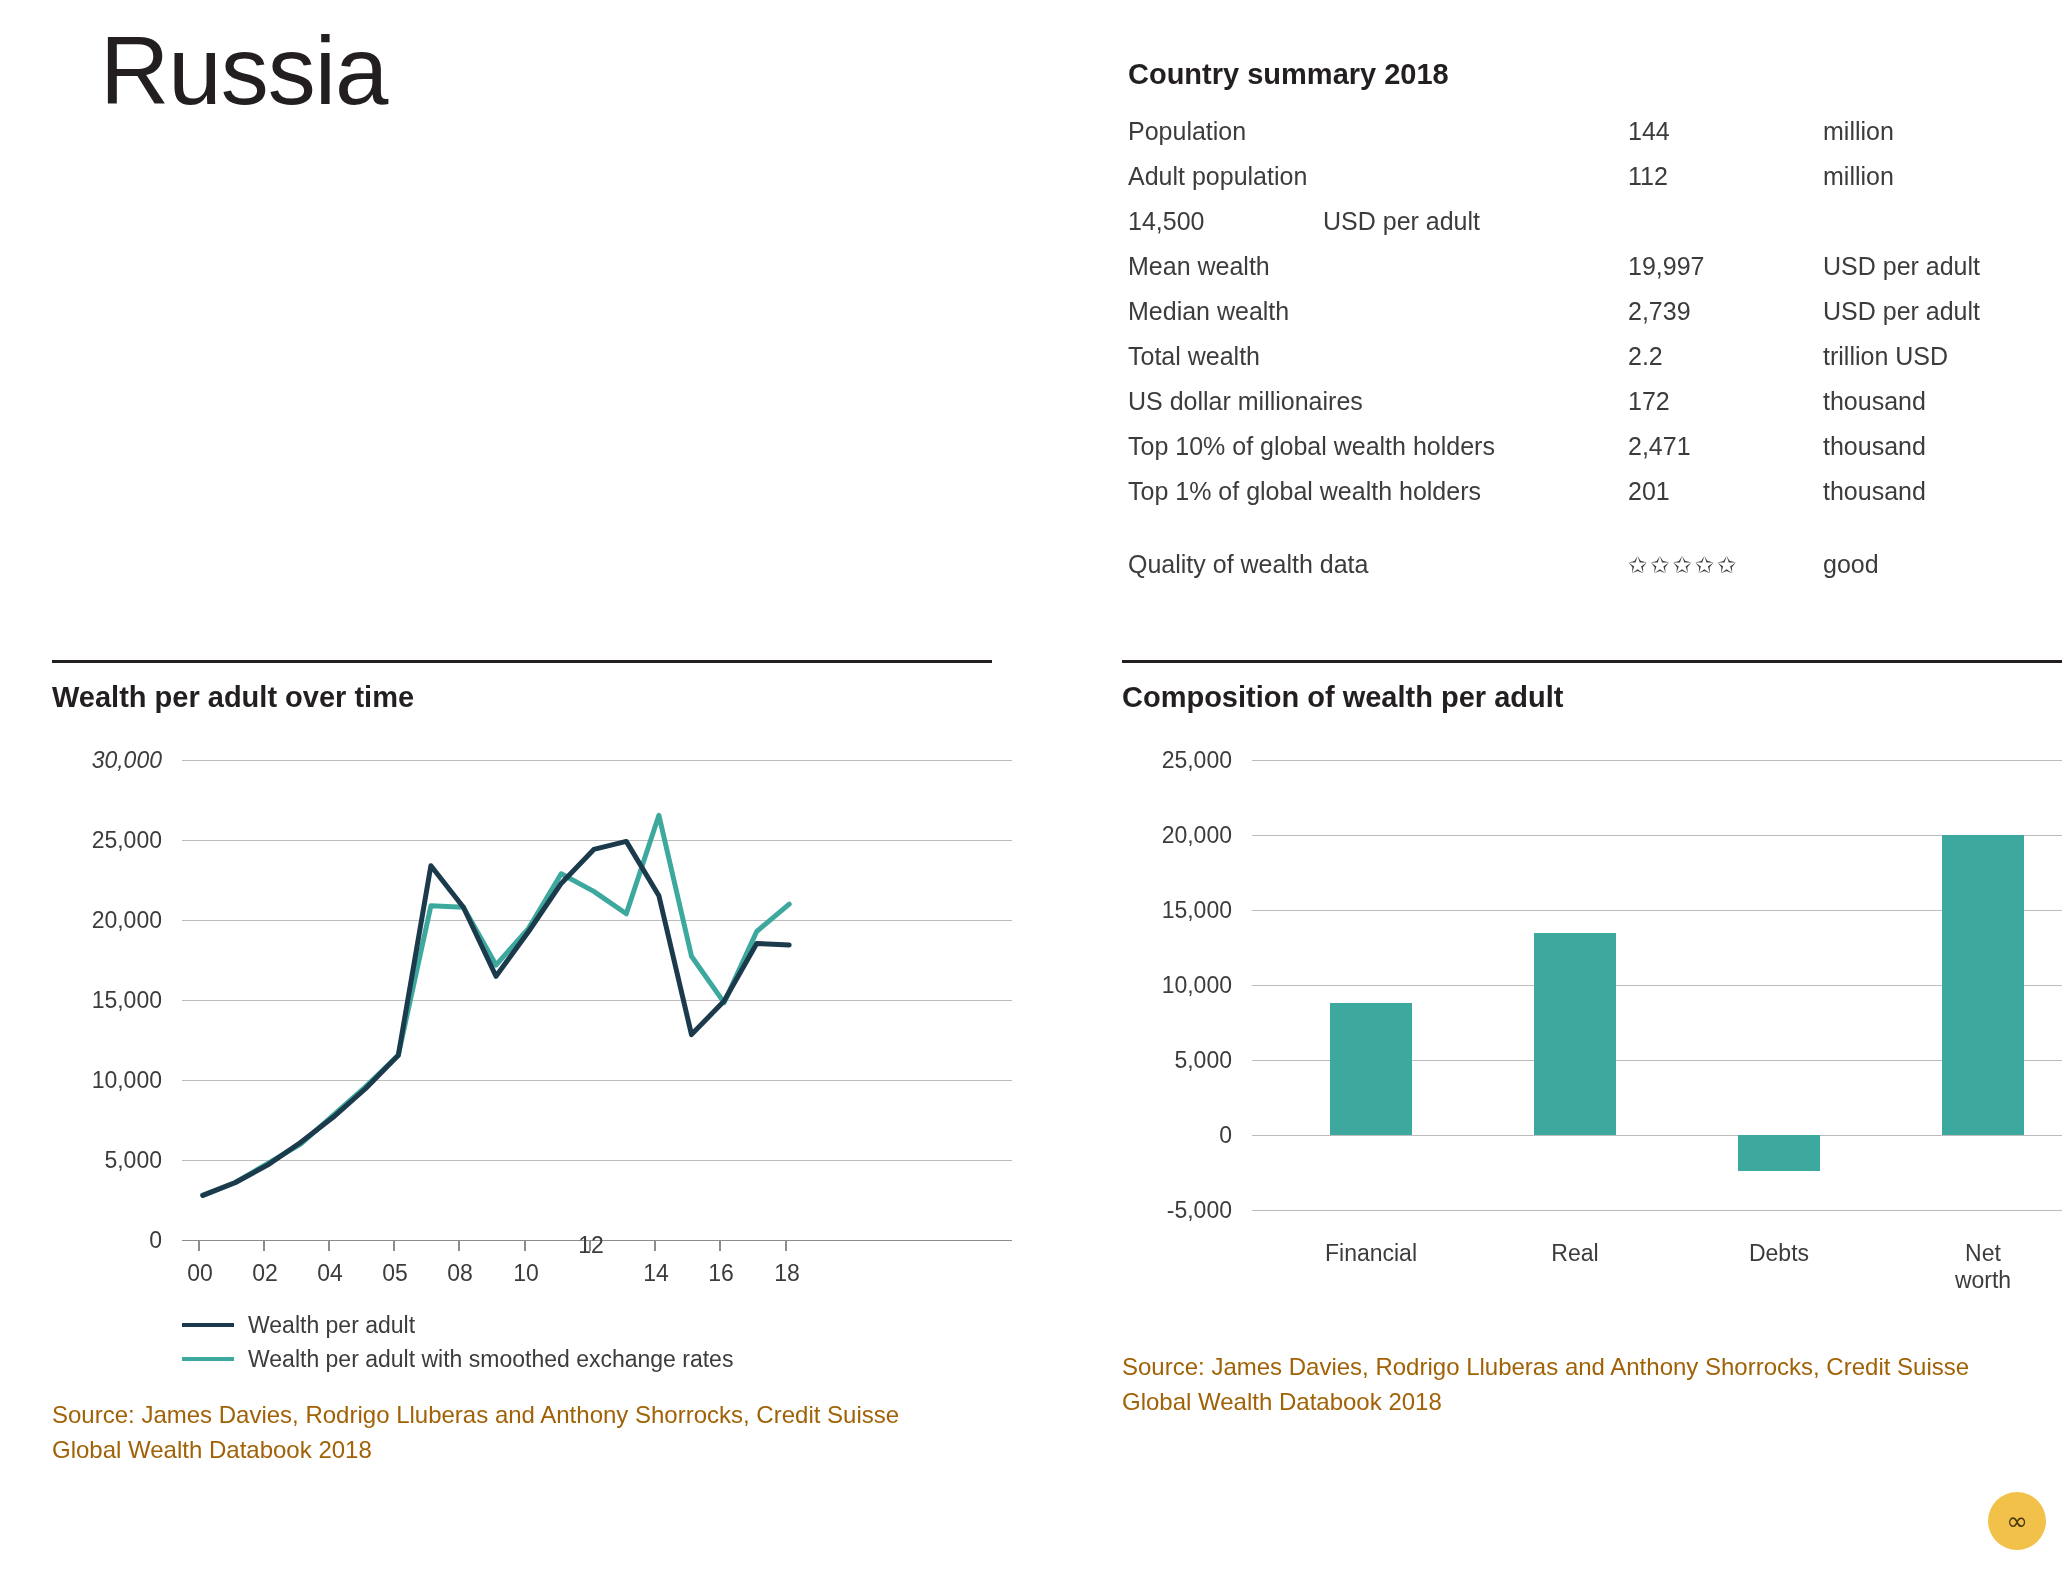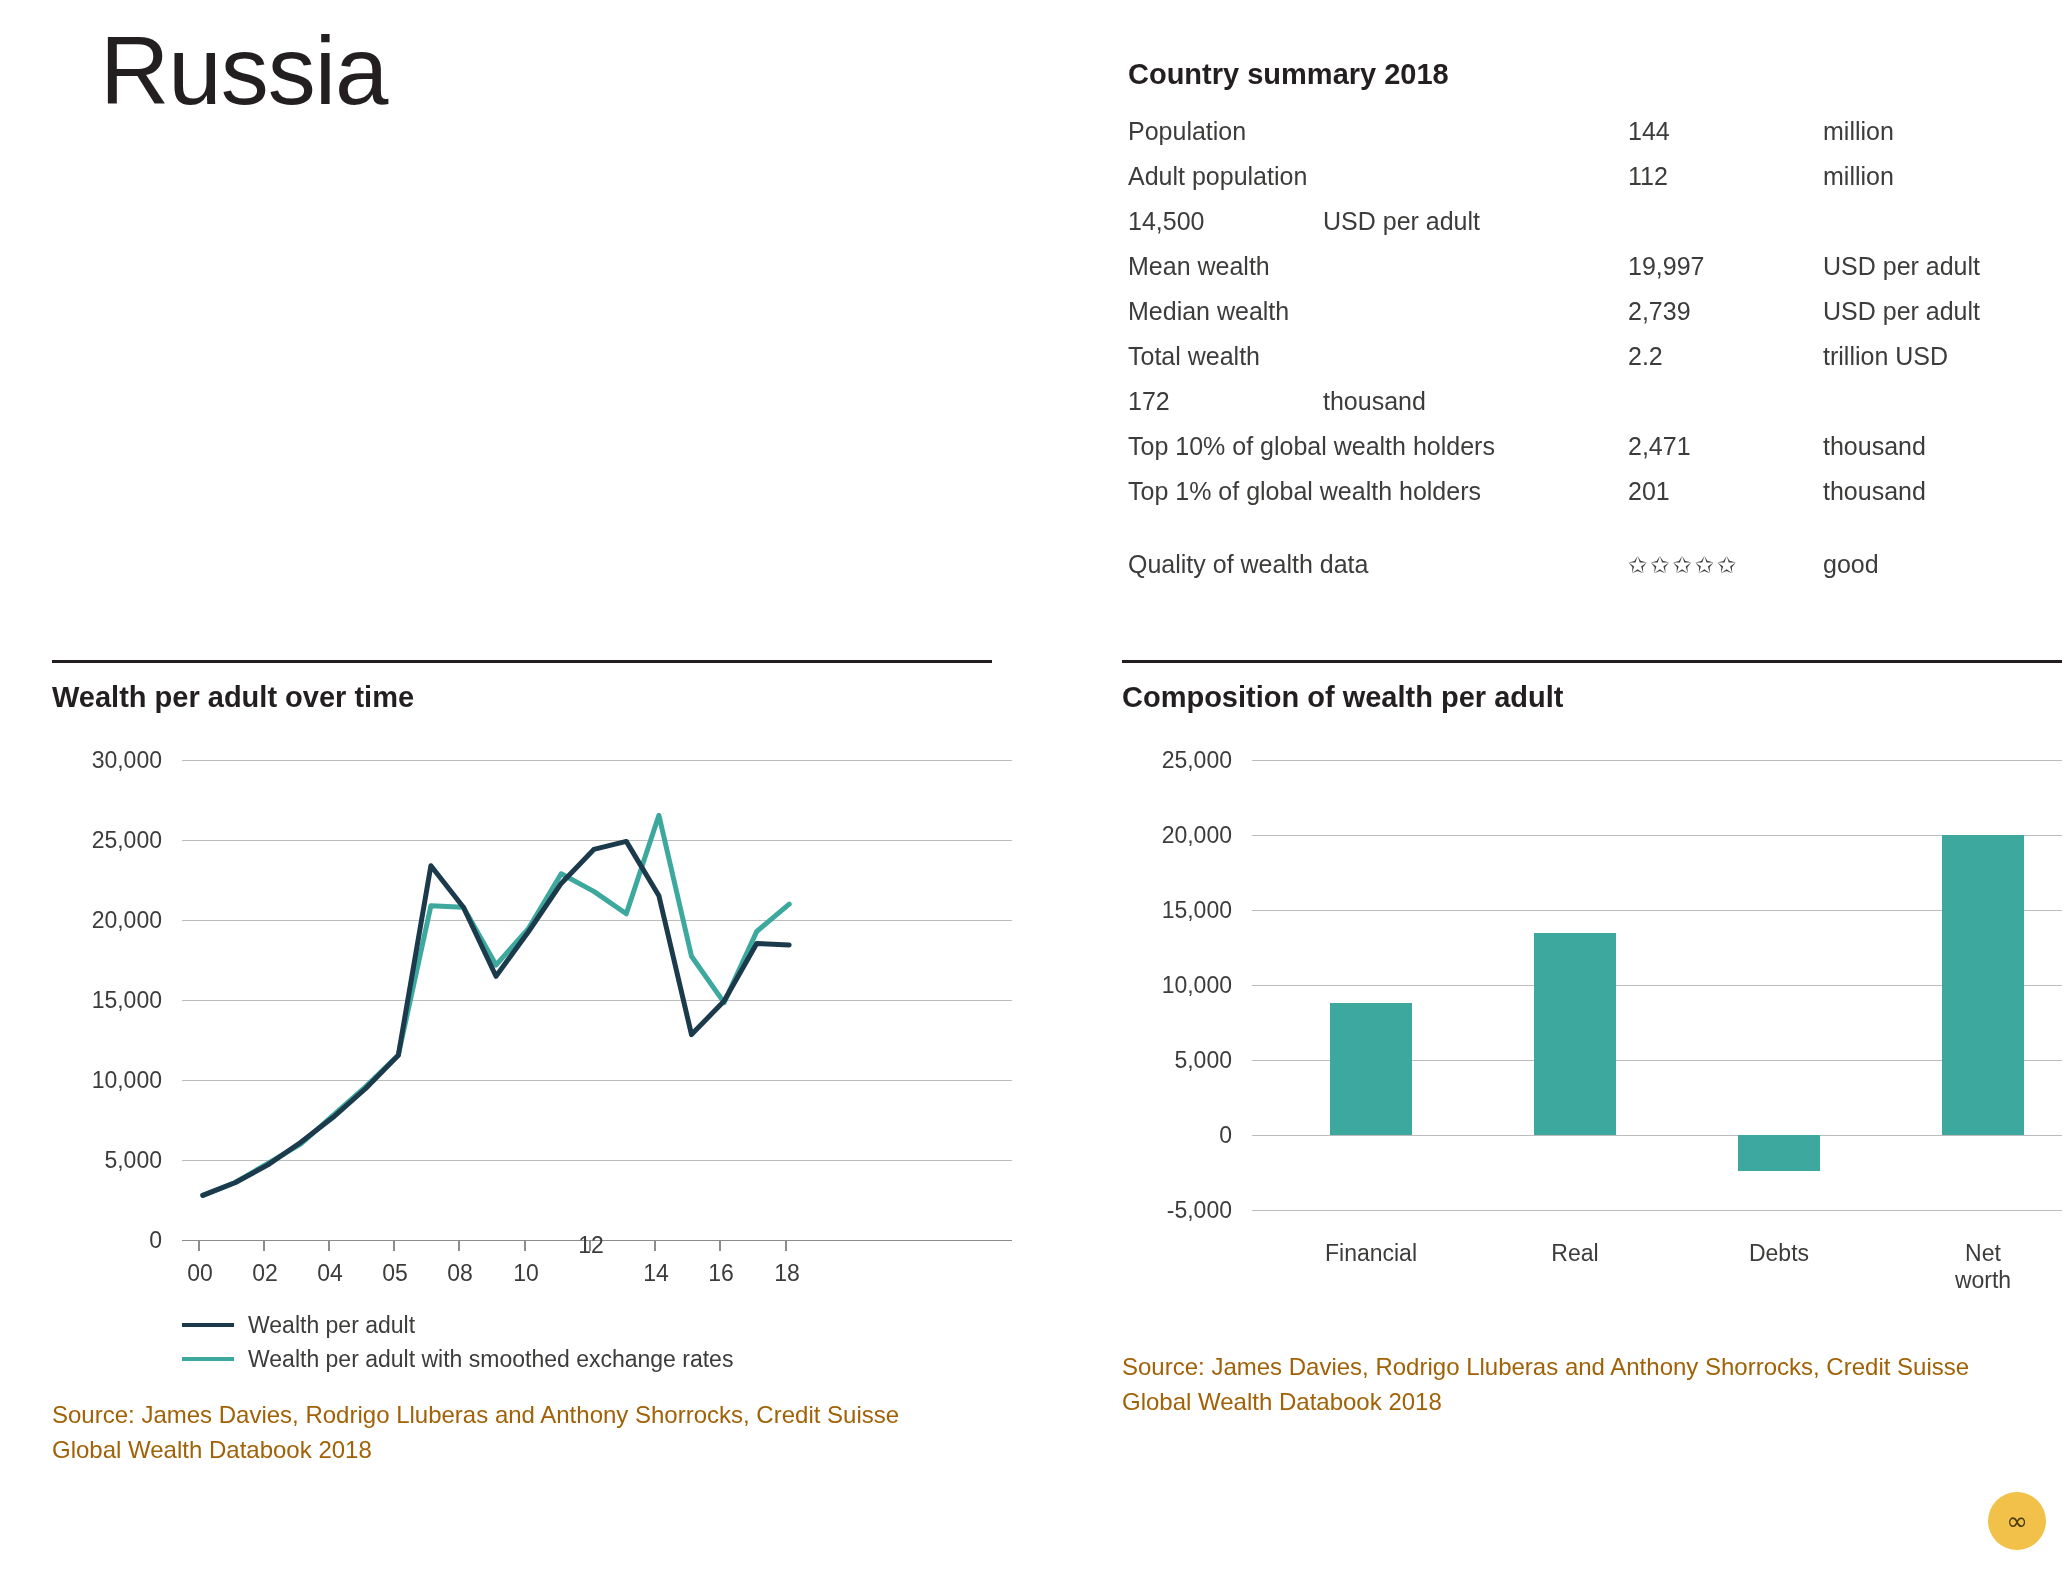--- a/index.html
+++ b/index.html
@@ -180,20 +180,21 @@
     <div class="summary-label">Median wealth</div>
     <div class="summary-value">2,739</div>
     <div class="summary-unit">USD per adult</div>
   </div>
   <div class="summary-row">
     <div class="summary-label">Total wealth</div>
     <div class="summary-value">2.2</div>
     <div class="summary-unit">trillion USD</div>
   </div>
   <div class="summary-row">
+    <div class="summary-label">US dollar millionaires</div>
     <div class="summary-value">172</div>
     <div class="summary-unit">thousand</div>
   </div>
   <div class="summary-row">
     <div class="summary-label">Top 10% of global wealth holders</div>
     <div class="summary-value">2,471</div>
     <div class="summary-unit">thousand</div>
   </div>
   <div class="summary-row">
     <div class="summary-label">Top 1% of global wealth holders</div>
@@ -209,21 +210,21 @@
 </div>
 
 <div id="left-panel">
   <div class="rule"></div>
   <div class="panel-head">
     <div class="panel-title">Wealth per adult over time</div>
   </div>
 
   <div class="chart-area" style="height:560px;">
 
-    <div class="ytick" style="left:0;  width:110px; top:30px;">30,000</div>
+    <div class="ytick" style="left:0;  width:110px; top:30px;font-style:italic;">30,000</div>
     <div class="ytick" style="left:0;  width:110px; top:110px;">25,000</div>
     <div class="ytick" style="left:0;  width:110px; top:190px;">20,000</div>
     <div class="ytick" style="left:0;  width:110px; top:270px;">15,000</div>
     <div class="ytick" style="left:0;  width:110px; top:350px;">10,000</div>
     <div class="ytick" style="left:0;  width:110px; top:430px;">5,000</div>
     <div class="ytick" style="left:0;  width:110px; top:510px;">0</div>
 
     <div class="gridline" style="left:130px; width:830px; top:30px;"></div>
     <div class="gridline" style="left:130px; width:830px; top:110px;"></div>
     <div class="gridline" style="left:130px; width:830px; top:190px;"></div>

